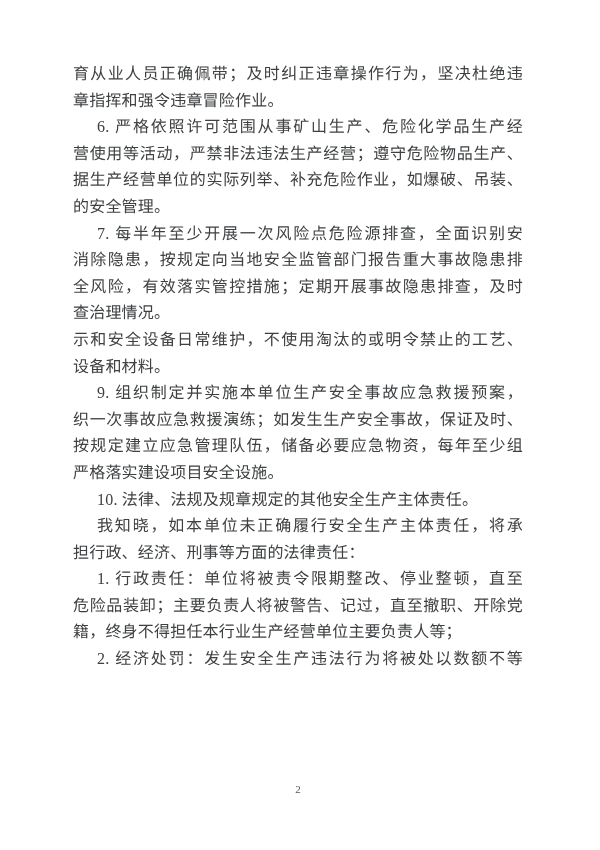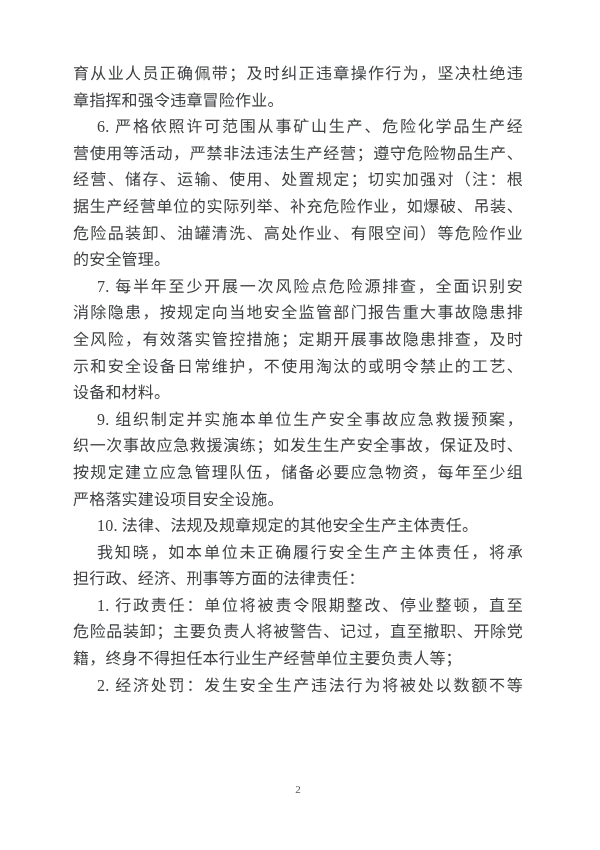--- a/index.html
+++ b/index.html
@@ -52,27 +52,26 @@
 </head>
 <body>
 
 <div class="page">
 
   <div class="text-block">
     <div class="line full">育从业人员正确佩带；及时纠正违章操作行为，坚决杜绝违</div>
     <div class="line">章指挥和强令违章冒险作业。</div>
     <div class="line indent full">6. 严格依照许可范围从事矿山生产、危险化学品生产经</div>
     <div class="line full">营使用等活动，严禁非法违法生产经营；遵守危险物品生产、</div>
-    <div class="line full">经营、储存、运输、使用、处置规定；切实加强对（注：根</div>
     <div class="line full">据生产经营单位的实际列举、补充危险作业，如爆破、吊装、</div>
-    <div class="line full">危险品装卸、油罐清洗、高处作业、有限空间）等危险作业</div>
     <div class="line">的安全管理。</div>
     <div class="line indent full">7. 每半年至少开展一次风险点危险源排查，全面识别安</div>
     <div class="line full">消除隐患，按规定向当地安全监管部门报告重大事故隐患排</div>
     <div class="line full">全风险，有效落实管控措施；定期开展事故隐患排查，及时</div>
+    <div class="line">查治理情况。</div>
     <div class="line full">示和安全设备日常维护，不使用淘汰的或明令禁止的工艺、</div>
     <div class="line">设备和材料。</div>
     <div class="line indent full">9. 组织制定并实施本单位生产安全事故应急救援预案，</div>
     <div class="line full">织一次事故应急救援演练；如发生生产安全事故，保证及时、</div>
     <div class="line full">按规定建立应急管理队伍，储备必要应急物资，每年至少组</div>
     <div class="line">严格落实建设项目安全设施。</div>
     <div class="line indent">10. 法律、法规及规章规定的其他安全生产主体责任。</div>
     <div class="line indent full">我知晓，如本单位未正确履行安全生产主体责任，将承</div>
     <div class="line">担行政、经济、刑事等方面的法律责任：</div>
     <div class="line indent full">1. 行政责任：单位将被责令限期整改、停业整顿，直至</div>

